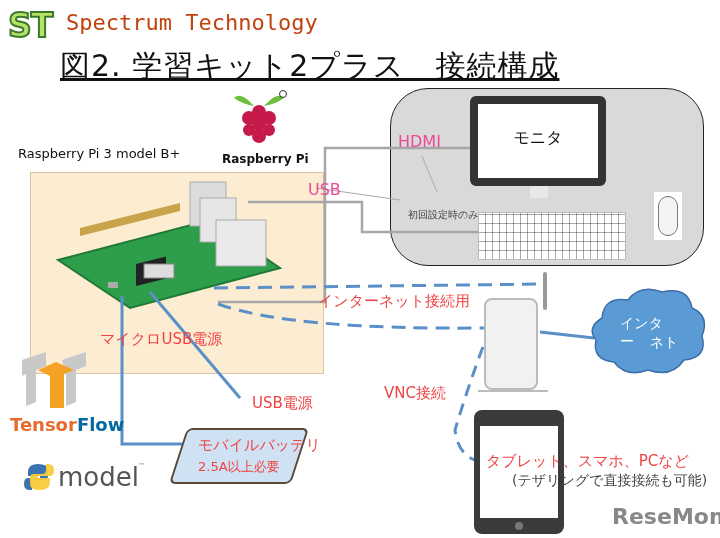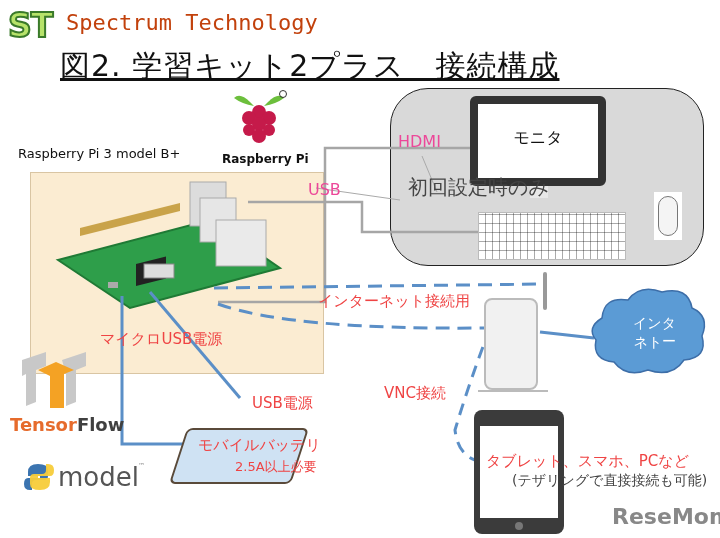--- a/index.html
+++ b/index.html
@@ -24,21 +24,21 @@
   .gray-lbl { color: #ec4899; font-size: 16px; }
   .router { left: 484px; top: 298px; width: 54px; height: 92px; background: #f1f1f1; border: 2px solid #bbb; border-radius: 8px; box-sizing: border-box; }
   .router-base { left: 478px; top: 390px; width: 70px; height: 2px; background: #bbb; }
   .antenna { left: 543px; top: 272px; width: 4px; height: 38px; background: #999; border-radius: 2px; }
   .tablet { left: 474px; top: 410px; width: 90px; height: 124px; background: #3b3b3b; border-radius: 8px; }
   .tablet-screen { left: 480px; top: 426px; width: 78px; height: 92px; background: #fff; }
   .tablet-btn { left: 515px; top: 522px; width: 8px; height: 8px; border-radius: 50%; background: #777; }
   .battery { left: 178px; top: 428px; width: 118px; height: 52px; background: #cfe2f3; border: 2px solid #5a4a3a; border-radius: 6px; transform: skewX(-18deg); }
   .tf-logo { left: 16px; top: 352px; }
   .tf-text { left: 10px; top: 414px; font-size: 18px; font-weight: bold; color: #e66b2c; }
-  .tf-text b { color: #404040; }
+  .tf-text b { color: #0369a1; }
   .py-logo { left: 24px; top: 462px; }
   .py-text { left: 58px; top: 462px; font-size: 26px; color: #555; }
   .resemom { left: 612px; top: 504px; font-size: 22px; font-weight: bold; color: #888; }
 </style>
 </head>
 <body>
 
 <div class="abs st-logo">ST</div>
 <div class="abs brand">Spectrum Technology</div>
 <div class="abs title">図2. 学習キット2プラス　接続構成</div>
@@ -96,44 +96,44 @@
 
   <line x1="540" y1="332" x2="594" y2="338" stroke="#5b8fc7" stroke-width="3"></line>
 
   <path d="M122 296 L122 444 L196 444" fill="none" stroke="#5b8fc7" stroke-width="3"></path>
 
   <line x1="150" y1="292" x2="240" y2="398" stroke="#5b8fc7" stroke-width="3"></line>
 
   <path d="M602 318 Q604 296 628 300 Q640 284 662 292 Q688 286 692 308 Q710 316 702 336 Q708 358 684 360 Q672 378 648 370 Q626 378 614 362 Q592 360 596 340 Q586 328 602 318 Z" fill="#5b9bd5" stroke="#3d6ea8" stroke-width="1.5"></path>
 </svg>
 
-<div class="abs" style="left:620px;top:315px;font-size:14px;color:#fff;text-align:right;width:56px;">インター</div>
-<div class="abs" style="left:620px;top:334px;font-size:14px;color:#fff;text-align:center;width:56px;font-family:Liberation Serif, serif;">ネト</div>
+<div class="abs" style="left:620px;top:315px;font-size:14px;color:#fff;text-align:left;width:56px;">インター</div>
+<div class="abs" style="left:636px;top:334px;font-size:14px;color:#fff;text-align:center;width:56px;font-family:Liberation Serif, serif;">ネト</div>
 
 <div class="abs lbl gray-lbl" style="left:398px;top:132px;">HDMI</div>
 <div class="abs lbl gray-lbl" style="left:262px;top:180px;margin-left:46px;">USB</div>
-<div class="abs lbl" style="left:408px;top:174px;font-size:20px;color:#444;text-align:center;">初回設定時のみ</div>
+<div class="abs lbl" style="left:408px;top:208px;font-size:10px;color:#444;text-align:center;">初回設定時のみ</div>
 <div class="abs lbl" style="left:318px;top:292px;">インターネット接続用</div>
 <div class="abs lbl" style="left:100px;top:330px;">マイクロUSB電源</div>
 <div class="abs lbl" style="left:252px;top:394px;">USB電源</div>
 <div class="abs lbl" style="left:384px;top:384px;">VNC接続</div>
 
 <div class="abs antenna"></div>
 <div class="abs router"></div>
 <div class="abs router-base"></div>
 
 <div class="abs tablet"></div>
 <div class="abs tablet-screen"></div>
 <div class="abs tablet-btn"></div>
 <div class="abs lbl" style="left:486px;top:452px;font-size:15px;">タブレット、スマホ、PCなど</div>
 <div class="abs lbl" style="left:512px;top:472px;font-size:14px;color:#444;">(テザリングで直接接続も可能)</div>
 
 <div class="abs battery"></div>
 <div class="abs lbl" style="left:198px;top:436px;">モバイルバッテリ</div>
-<div class="abs lbl" style="left:198px;top:458px;font-size:13px;margin-left:37px;">2.5A以上必要</div>
+<div class="abs lbl" style="left:198px;top:458px;font-size:13px;">2.5A以上必要</div>
 
 <svg class="abs tf-logo" width="80" height="60">
   <path d="M6 8 L30 0 L30 14 L20 18 L20 50 L10 54 L10 22 L6 24 Z" fill="#c8c8c8"></path>
   <path d="M46 8 L70 0 L70 14 L60 18 L60 50 L50 54 L50 22 Z" fill="#c8c8c8"></path>
   <path d="M22 18 L40 10 L58 18 L48 22 L48 56 L34 56 L34 24 Z" fill="#f4a224"></path>
 </svg>
 <div class="abs tf-text"><span>Tensor</span><b>Flow</b></div>
 
 <svg class="abs py-logo" width="30" height="30">
   <path d="M14 2 Q4 2 4 10 L4 14 L16 14 L16 16 L4 16 Q0 16 0 22 Q0 28 6 28 L8 28 L8 22 Q8 18 12 18 L20 18 Q24 18 24 14 L24 8 Q24 2 14 2 Z" fill="#3b74b0"></path>

